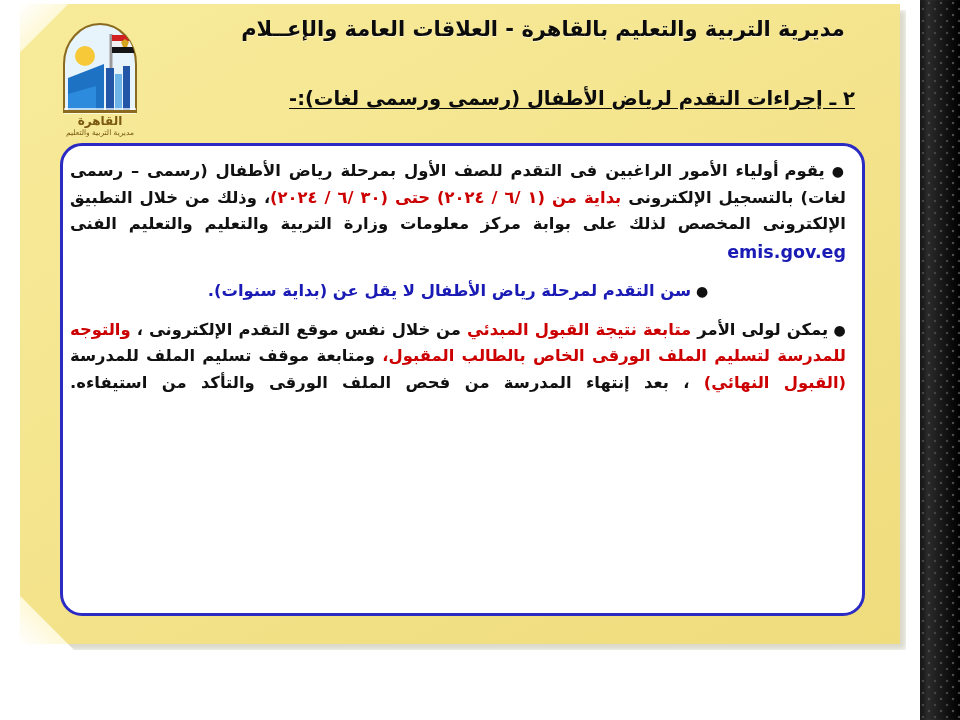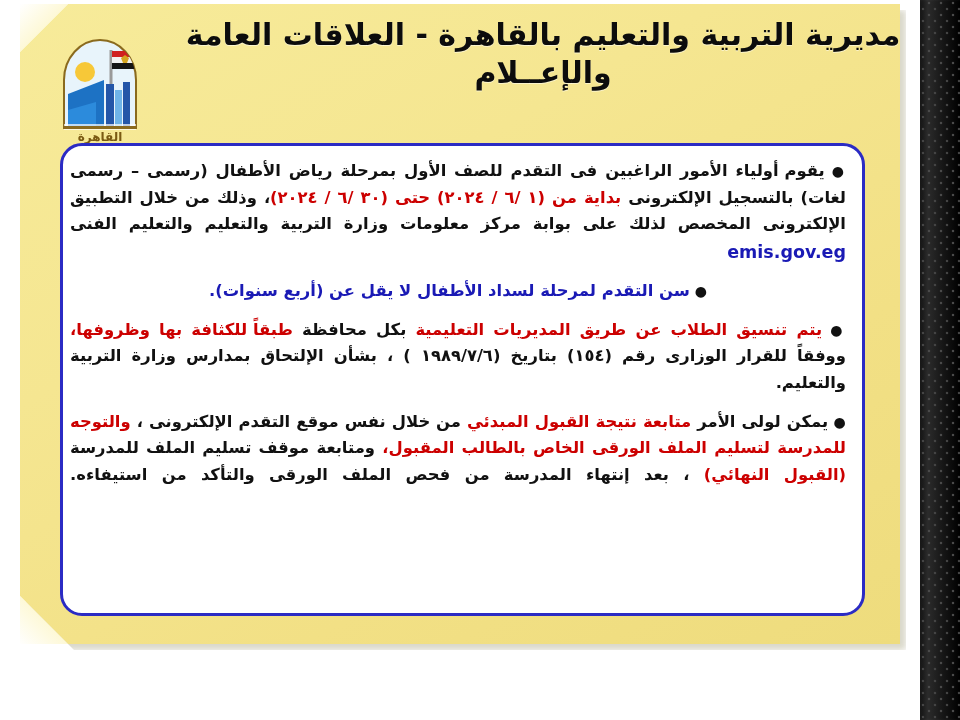--- a/index.html
+++ b/index.html
@@ -45,28 +45,28 @@
   }
   .bevel-bl{
     position:absolute;left:20px;top:596px;width:50px;height:50px;
     background:linear-gradient(45deg,#ffffff 0%,#fdf6c8 55%,#f1dd80 100%);
     clip-path:polygon(0 0,48px 48px,0 48px);
     opacity:.8;
   }
 
   
   .logo{
-    position:absolute;left:48px;top:32px;width:105px;height:122px;
+    position:absolute;left:48px;top:16px;width:105px;height:122px;
   }
   .logo svg{display:block;}
 
   .header-title{
     position:absolute;right:22px;top:16px;width:790px;
     text-align:center;
-    font-size:30px;font-weight:bold;color:#0c0c0c;
+    font-size:21px;font-weight:bold;color:#0c0c0c;
     letter-spacing:-0.2px;line-height:1.25;
     text-shadow:0 1px 0 rgba(255,255,255,.5);
   }
   .header-sub{
     position:absolute;right:28px;top:86px;width:720px;
     text-align:center;
     font-size:19.5px;font-weight:bold;color:#0c0c0c;
     line-height:1.3;
   }
   .header-sub span.u{
@@ -142,23 +142,25 @@
         <rect x="16" y="92" width="72" height="6" fill="#ffffff" opacity=".7"></rect>
       </g>
       <rect x="16" y="94" width="72" height="3" fill="#8a6a1e"></rect>
       <text x="52" y="109" text-anchor="middle" font-family="'DejaVu Sans','Liberation Sans',sans-serif" font-size="12" font-weight="bold" fill="#7a5a12">القاهرة</text>
       <text x="52" y="119" text-anchor="middle" font-family="'DejaVu Sans','Liberation Sans',sans-serif" font-size="7.5" fill="#7a5a12">مديرية التربية والتعليم</text>
     </svg>
   </div>
 
   <div class="header-title">مديرية التربية والتعليم بالقاهرة - العلاقات العامة والإعــلام</div>
 
+  <div class="header-sub">
+    <span class="u">٢ ـ إجراءات التقدم لرياض الأطفال (رسمى ورسمى لغات):-</span>
+  </div>
 
   <div class="card">
     <div id="bullet-list">
         <p class="bullet"><span class="dot">● </span><span class="black">يقوم أولياء الأمور الراغبين فى التقدم للصف الأول بمرحلة رياض الأطفال (رسمى – رسمى لغات) بالتسجيل الإلكترونى </span><span class="red">بداية من (١ /٦ / ٢٠٢٤) حتى (٣٠ /٦ / ٢٠٢٤)</span><span class="black">، وذلك من خلال التطبيق الإلكترونى المخصص لذلك على بوابة مركز معلومات وزارة التربية والتعليم والتعليم الفنى </span><span class="link">emis.gov.eg</span></p>
-        <p class="bullet b2"><span class="dot">● </span><span class="blue">سن التقدم لمرحلة لسداد الأطفال لا يقل عن (أربع سنوات).</span></p>
-        <p class="bullet"><span class="dot">● </span><span class="red">يتم تنسيق الطلاب عن طريق المديريات التعليمية </span><span class="black">بكل محافظة </span><span class="red">طبقاً للكثافة بها وظروفها،</span><span class="black"> ووفقاً للقرار الوزارى رقم (١٥٤) بتاريخ (١٩٨٩/٧/٦ ) ، بشأن الإلتحاق بمدارس وزارة التربية والتعليم.</span></p>
+        <p class="bullet b2"><span class="dot">● </span><span class="blue">سن التقدم لمرحلة رياض الأطفال لا يقل عن (بداية سنوات).</span></p>
         <p class="bullet last"><span class="dot">● </span><span class="black">يمكن لولى الأمر </span><span class="red">متابعة نتيجة القبول المبدئي </span><span class="black">من خلال نفس موقع التقدم الإلكترونى ، </span><span class="red">والتوجه للمدرسة لتسليم الملف الورقى الخاص بالطالب المقبول،</span><span class="black"> ومتابعة موقف تسليم الملف للمدرسة </span><span class="red">(القبول النهائي)</span><span class="black"> ، بعد إنتهاء المدرسة من فحص الملف الورقى والتأكد من استيفاءه.</span></p>
       </div>
   </div>
 
 </div>
 
 </body></html>

